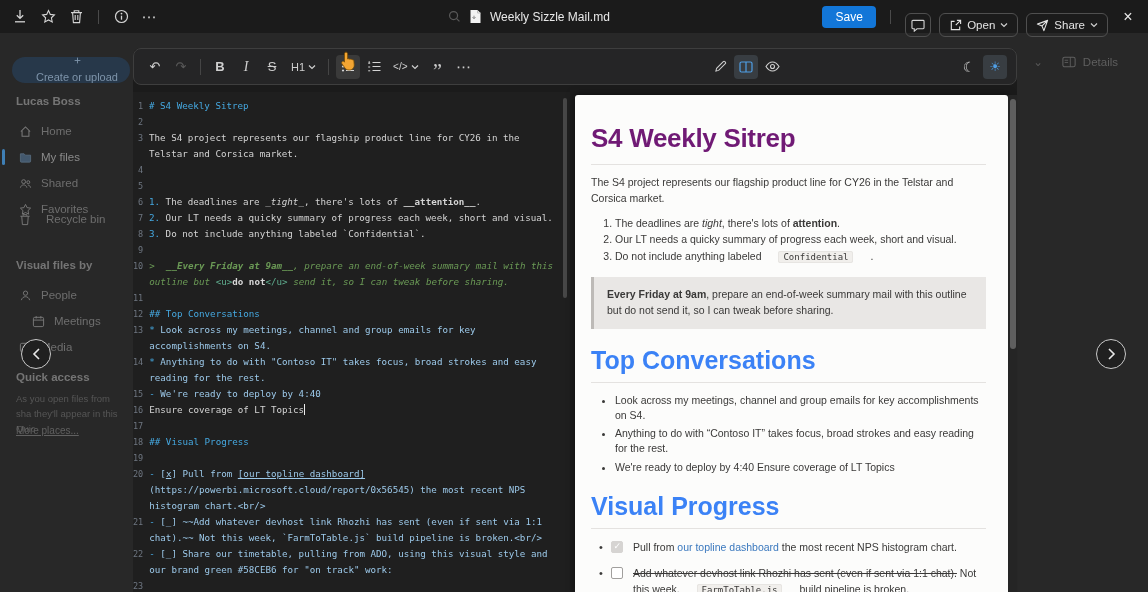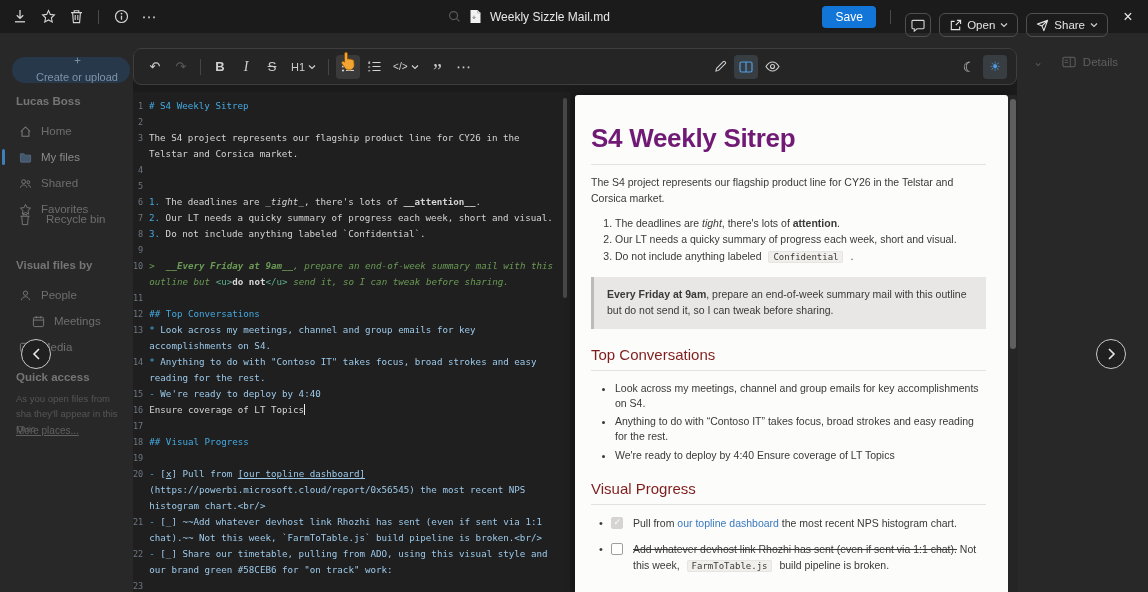--- a/index.html
+++ b/index.html
@@ -64,30 +64,30 @@
   .ed-text .lb { color:#9cc9ea; }
   .ed-text .lbu { color:#9cc9ea; text-decoration:underline; }
   .caret { display:inline-block; width:0; height:11px; border-left:1.2px solid #ececec; vertical-align:-2px; }
   #src-scroll { position:absolute; left:430px; top:50px; width:4px; height:200px; background:#474747; border-radius:2px; }
 
   
   #pv-card { position:absolute; left:442px; top:47px; width:433px; bottom:0; background:#fcfcfb; box-shadow:0 0 8px rgba(0,0,0,.5); border-radius:3px 3px 0 0; padding:16px 22px 0 16px; overflow:hidden; color:#3a3938; font-size:10.5px; }
   #pv-scrolltrack { position:absolute; left:875px; top:47px; width:9px; bottom:0; background:#252525; }
   #pv-thumb { position:absolute; left:1.5px; top:4px; width:6px; height:250px; background:#5f5f5f; border-radius:3px; }
   .pv-h1 { font-size:26px; font-weight:600; color:#701a75; margin:12px 0 10px; letter-spacing:-.3px; }
-  .pv-h2 { font-size:15px; font-weight:400; color:#7f1d1d; margin:17px 0 7px; }
+  .pv-h2 { font-size:25px; font-weight:700; color:#3b82f6; margin:17px 0 7px; }
   .pv-hr { height:1px; background:#e4e2e0; margin:0 0 10px; }
   .pv-p { margin:9px 0; line-height:1.5; }
   ol.pv-ol { margin:8px 0 10px; padding-left:24px; line-height:1.42; }
   ol.pv-ol li { margin:2px 0; }
   ul.pv-ul { margin:6px 0 10px; padding-left:24px; line-height:1.45; }
   ul.pv-ul li { margin:3px 0; }
   .pv-quote { background:#e9e7e5; border-left:3.5px solid #bdbab7; padding:10px 13px; margin:13px 0 15px; line-height:1.5; }
   .pv-b { font-weight:bold; } .pv-i { font-style:italic; }
-  .pv-code { font-family:"DejaVu Sans Mono", monospace; font-size:9px; background:#f1efec; border:1px solid #e7e5e2; border-radius:2px; padding:0 4px; margin:0 4px; }
+  .pv-code { font-family:"DejaVu Sans Mono", monospace; font-size:9px; background:#f1efec; border:1px solid #e7e5e2; border-radius:2px; padding:0 4px; margin:0 14px; }
   .pv-link { color:#3a78be; cursor:pointer; }
   .pv-strike { text-decoration:line-through; }
   .task { display:flex; align-items:flex-start; margin:9px 0; line-height:1.55; }
   .tdot { flex:0 0 auto; width:20px; text-align:center; font-size:11px; color:#3a3938; }
   .cb { flex:0 0 12px; width:12px; height:12px; border-radius:2px; margin:2px 10px 0 0; border:1px solid #a19f9d; background:#fff; position:relative; cursor:pointer; }
   .cb.checked { background:#d6d4d2; border-color:#d6d4d2; }
   .cb.checked::after { content:"✓"; position:absolute; left:1.5px; top:-1.5px; font-size:9px; color:#fff; }
   .ttext { flex:1; }
 
   

